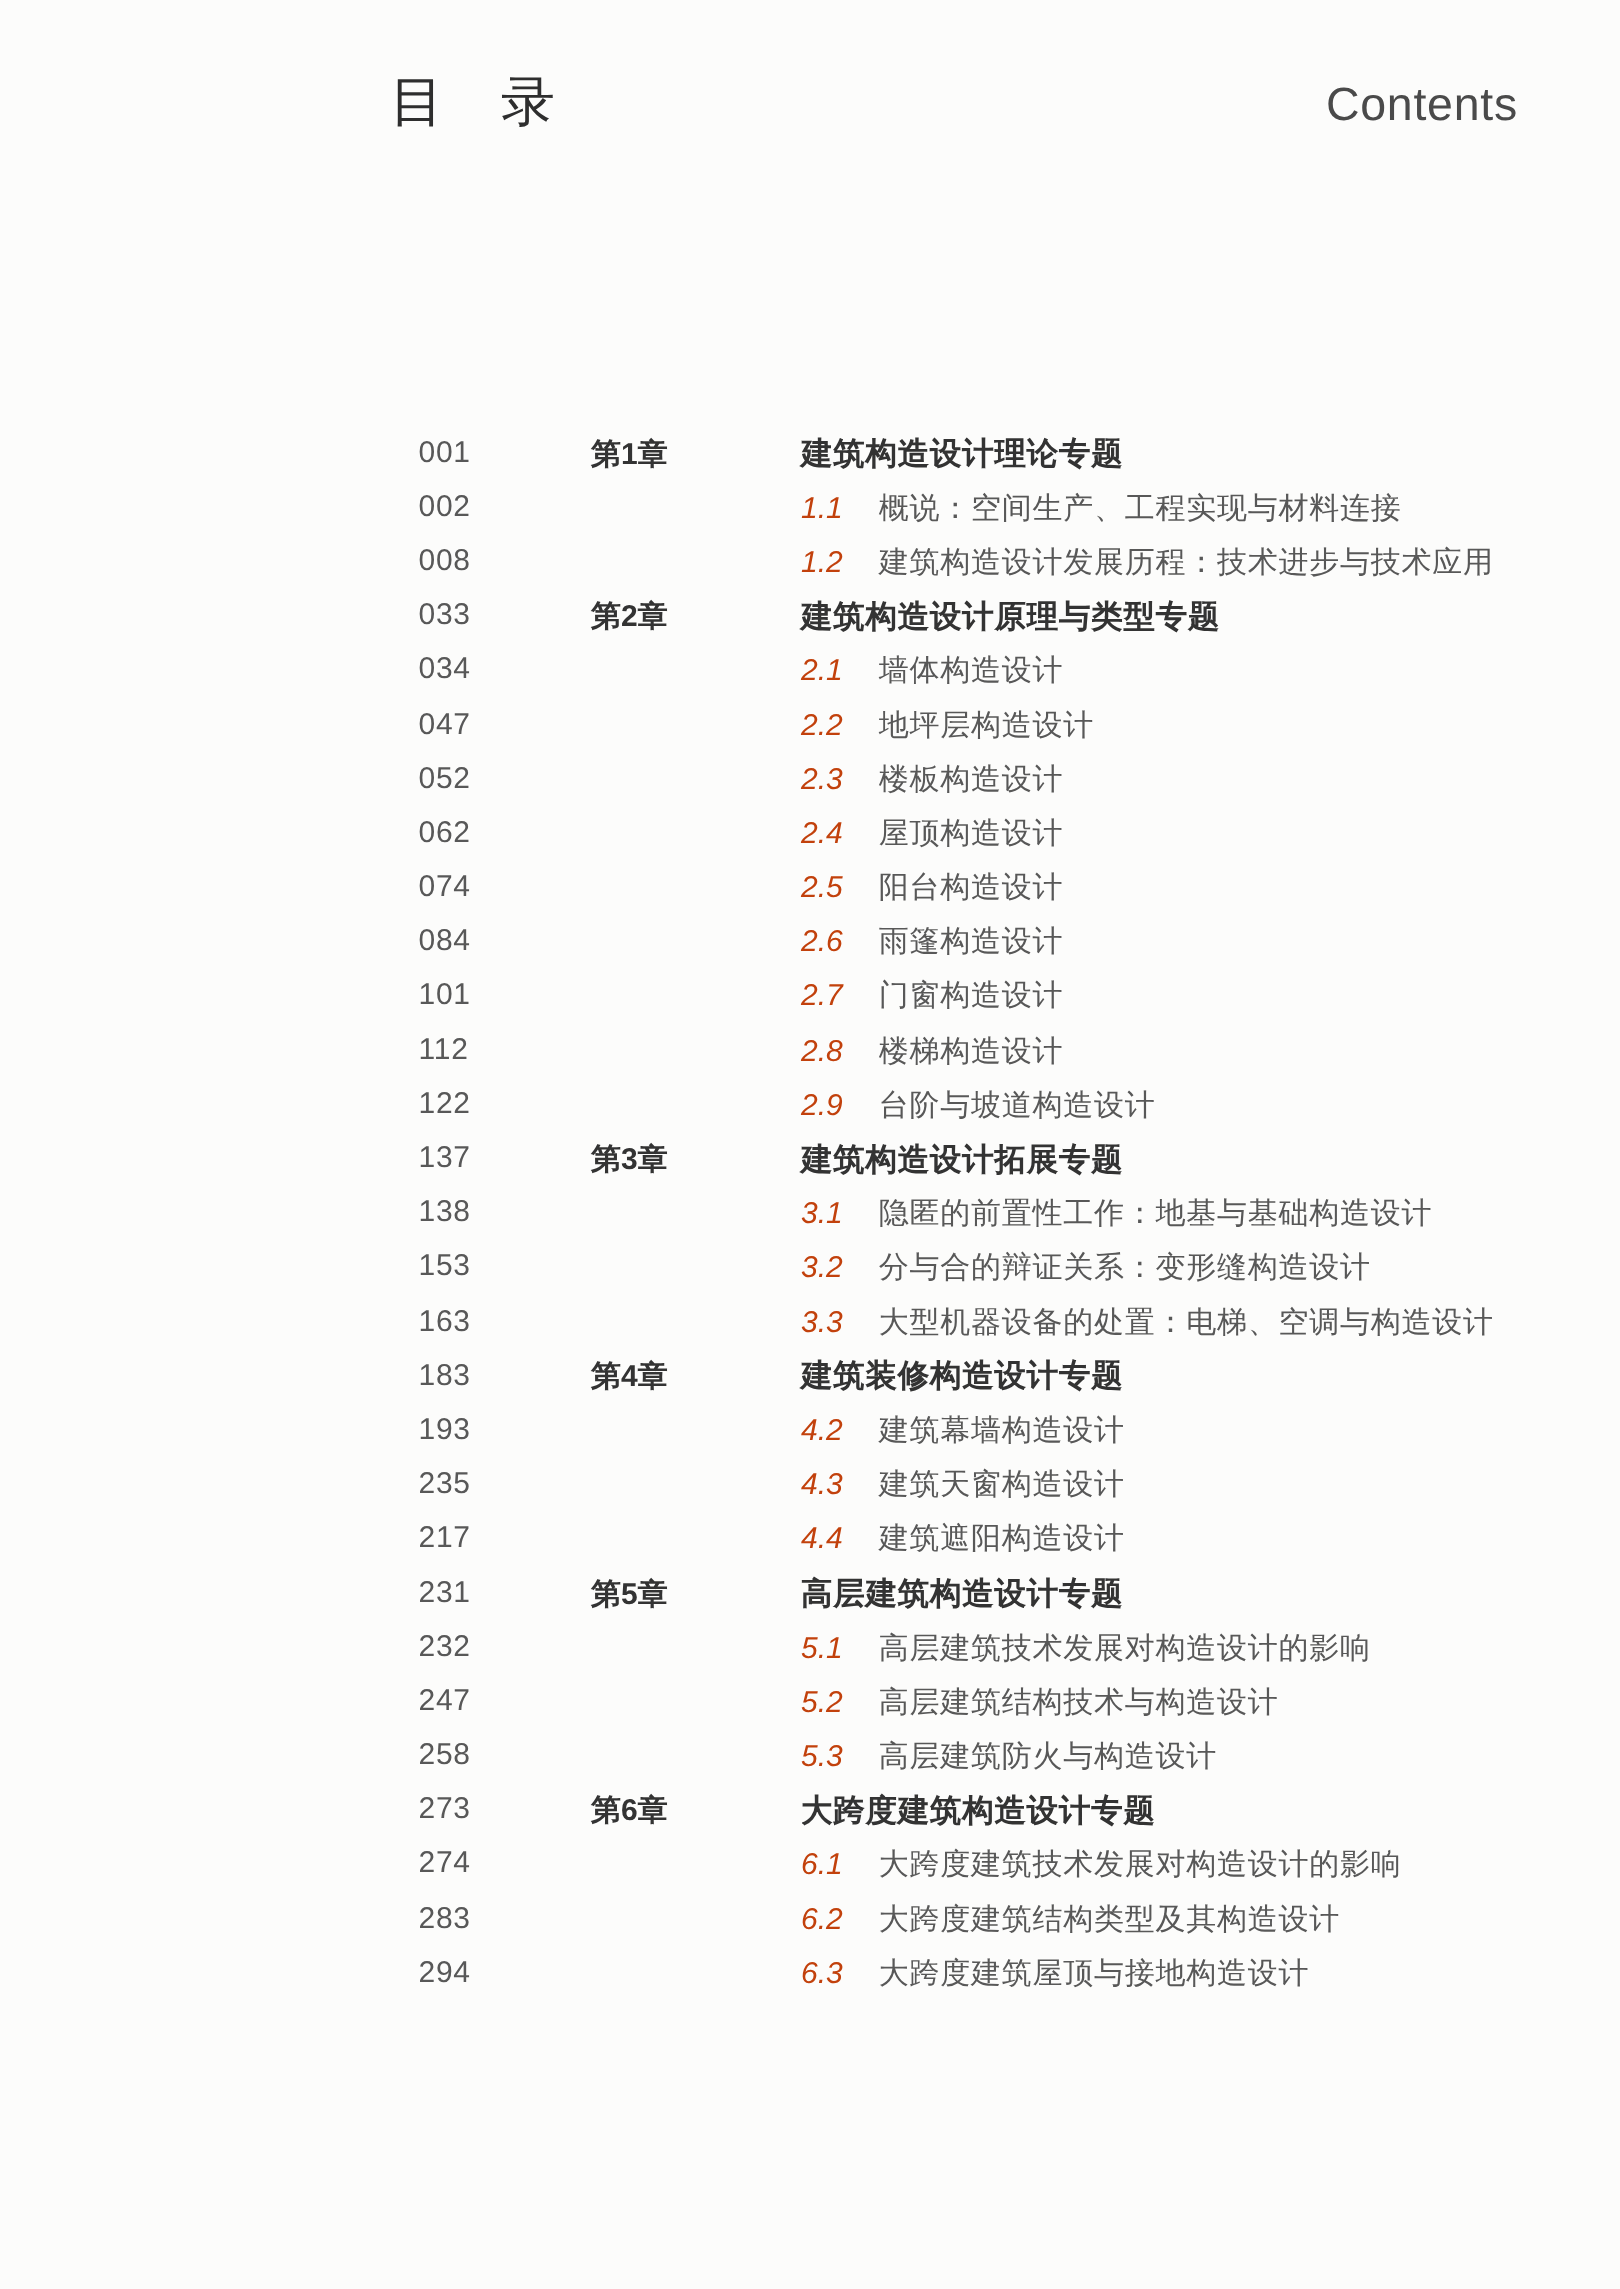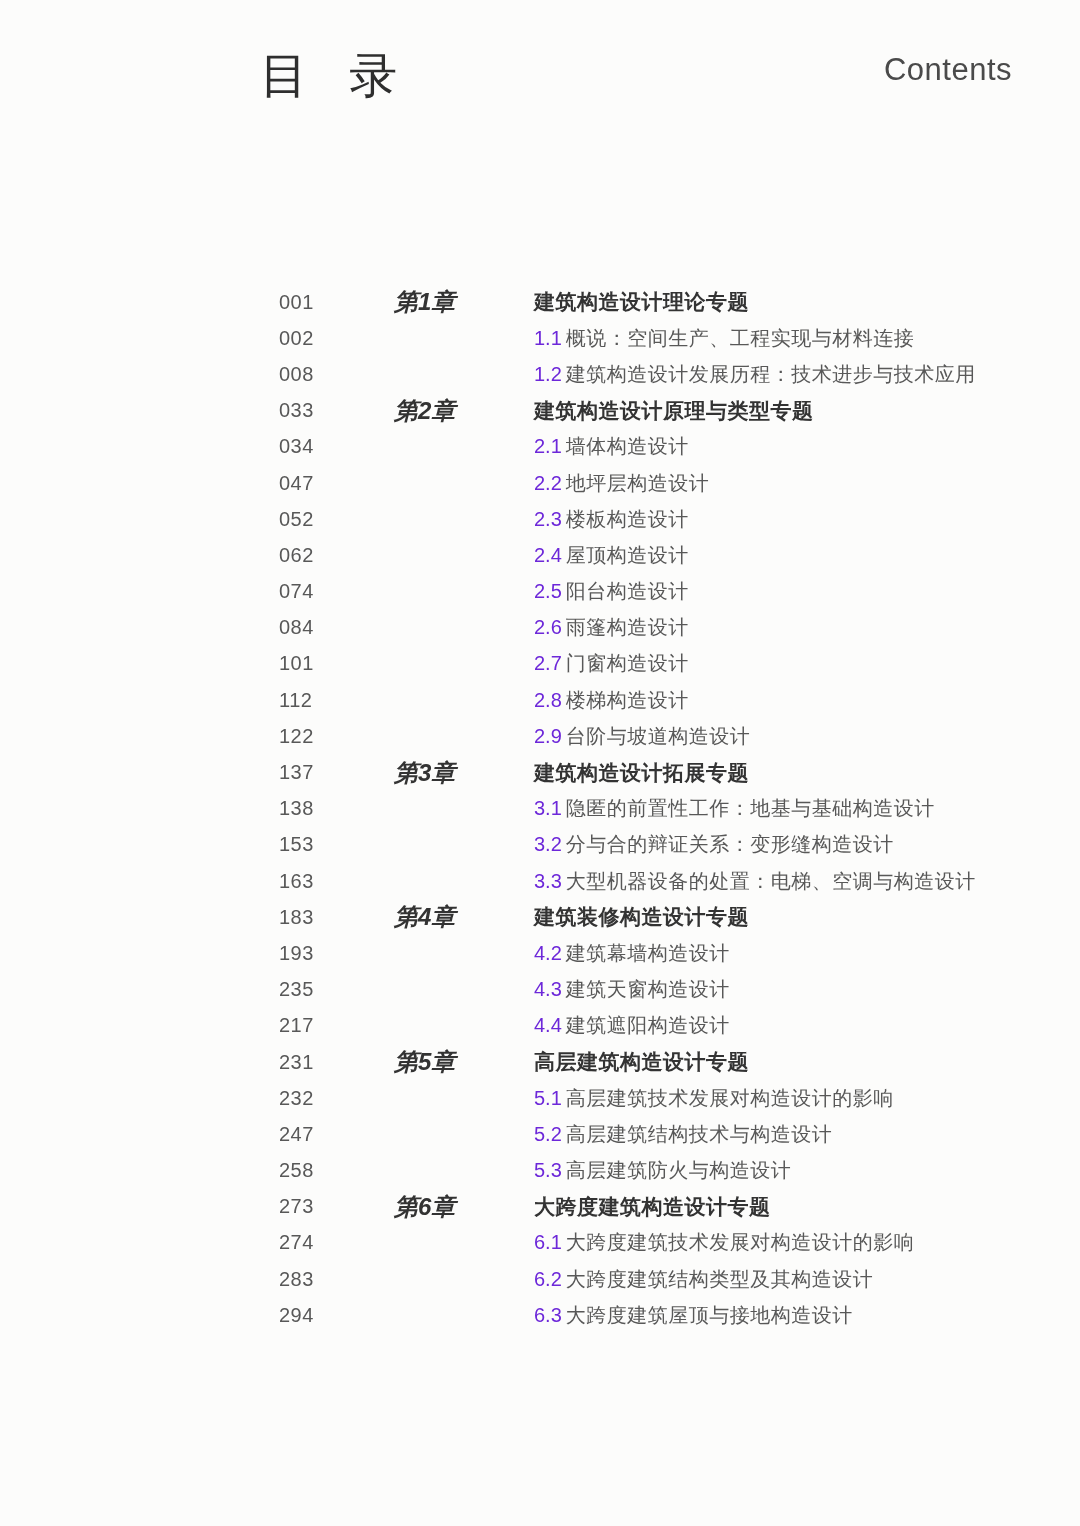--- a/index.html
+++ b/index.html
@@ -13,21 +13,21 @@
     height: 1526px;
     margin: 0 auto;
     background: #fcfcfb;
     font-family: "Liberation Sans", "DejaVu Sans", sans-serif;
     overflow: hidden;
   }
   .title-zh {
     position: absolute;
     left: 260px;
     top: 44px;
-    font-size: 48px;
+    font-size: 36px;
     letter-spacing: 14px;
     font-weight: 500;
     color: #2e2e2e;
   }
   .title-en {
     position: absolute;
     right: 68px;
     top: 52px;
     font-size: 31px;
     font-weight: 300;
@@ -53,37 +53,37 @@
     margin-left: 265px;
     flex: 0 0 auto;
     color: #585858;
     letter-spacing: 0.5px;
   }
   .col-chapter {
     width: 140px;
     flex: 0 0 auto;
     font-weight: bold;
     color: #333333;
-    font-size: 24px;
-    font-style: italic;
+    font-size: 20px;
   }
   .col-title {
     flex: 1 1 auto;
     white-space: nowrap;
   }
   .toc-row.chapter .col-title {
     font-weight: bold;
     color: #333333;
     font-size: 21px;
     letter-spacing: 0.5px;
   }
   .sec-num {
     display: inline-block;
-    margin-right: 4px;
-    color: #6d28d9;
+    margin-right: 24px;
+    color: #c2410c;
+    font-style: italic;
   }
   .sec-title {
     color: #585858;
     letter-spacing: 0.5px;
   }
 </style>
 </head>
 <body>
 
 <div class="page">

